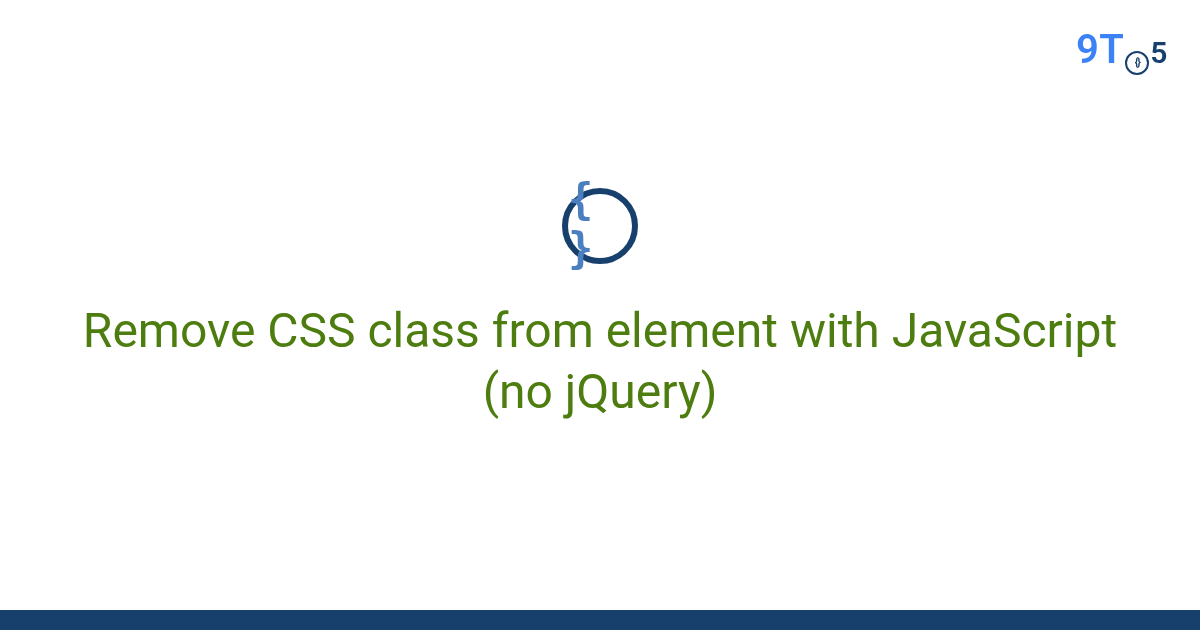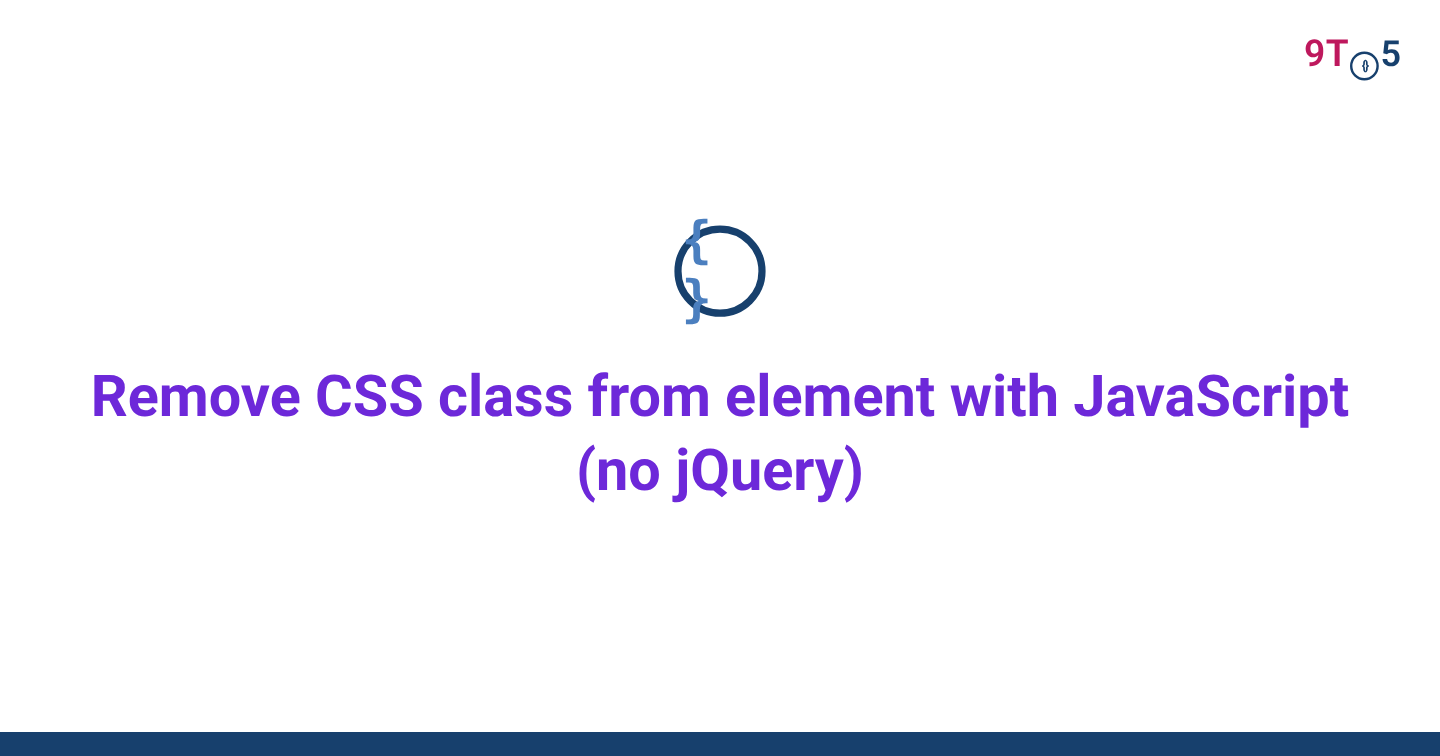--- a/index.html
+++ b/index.html
@@ -18,22 +18,22 @@
     .logo-wrap {
       position: absolute;
       top: 26px;
       right: 32px;
       display: flex;
       align-items: baseline;
       font-weight: 500;
       letter-spacing: 0.5px;
     }
     .logo-9t {
-      color: #be185d;
-      font-size: 31px;
+      color: #3b82f6;
+      font-size: 40px;
       font-weight: 600;
     }
     .logo-o {
       display: inline-flex;
       align-items: center;
       justify-content: center;
       width: 24px;
       height: 24px;
       border: 2.5px solid #17406d;
       border-radius: 50%;
@@ -83,23 +83,23 @@
     .badge-inner {
       color: #4b7fbf;
       font-size: 42px;
       font-weight: 800;
       letter-spacing: -2px;
       position: relative;
       top: -2px;
       font-family: Consolas, Menlo, Monaco, monospace;
     }
     .title {
-      color: #6d28d9;
+      color: #4d7c0f;
       font-size: 48px;
-      font-weight: 700;
+      font-weight: 400;
       text-align: center;
       line-height: 1.28;
       max-width: 1060px;
     }
     .footer-bar {
       position: absolute;
       left: 0;
       right: 0;
       bottom: 0;
       height: 20px;

